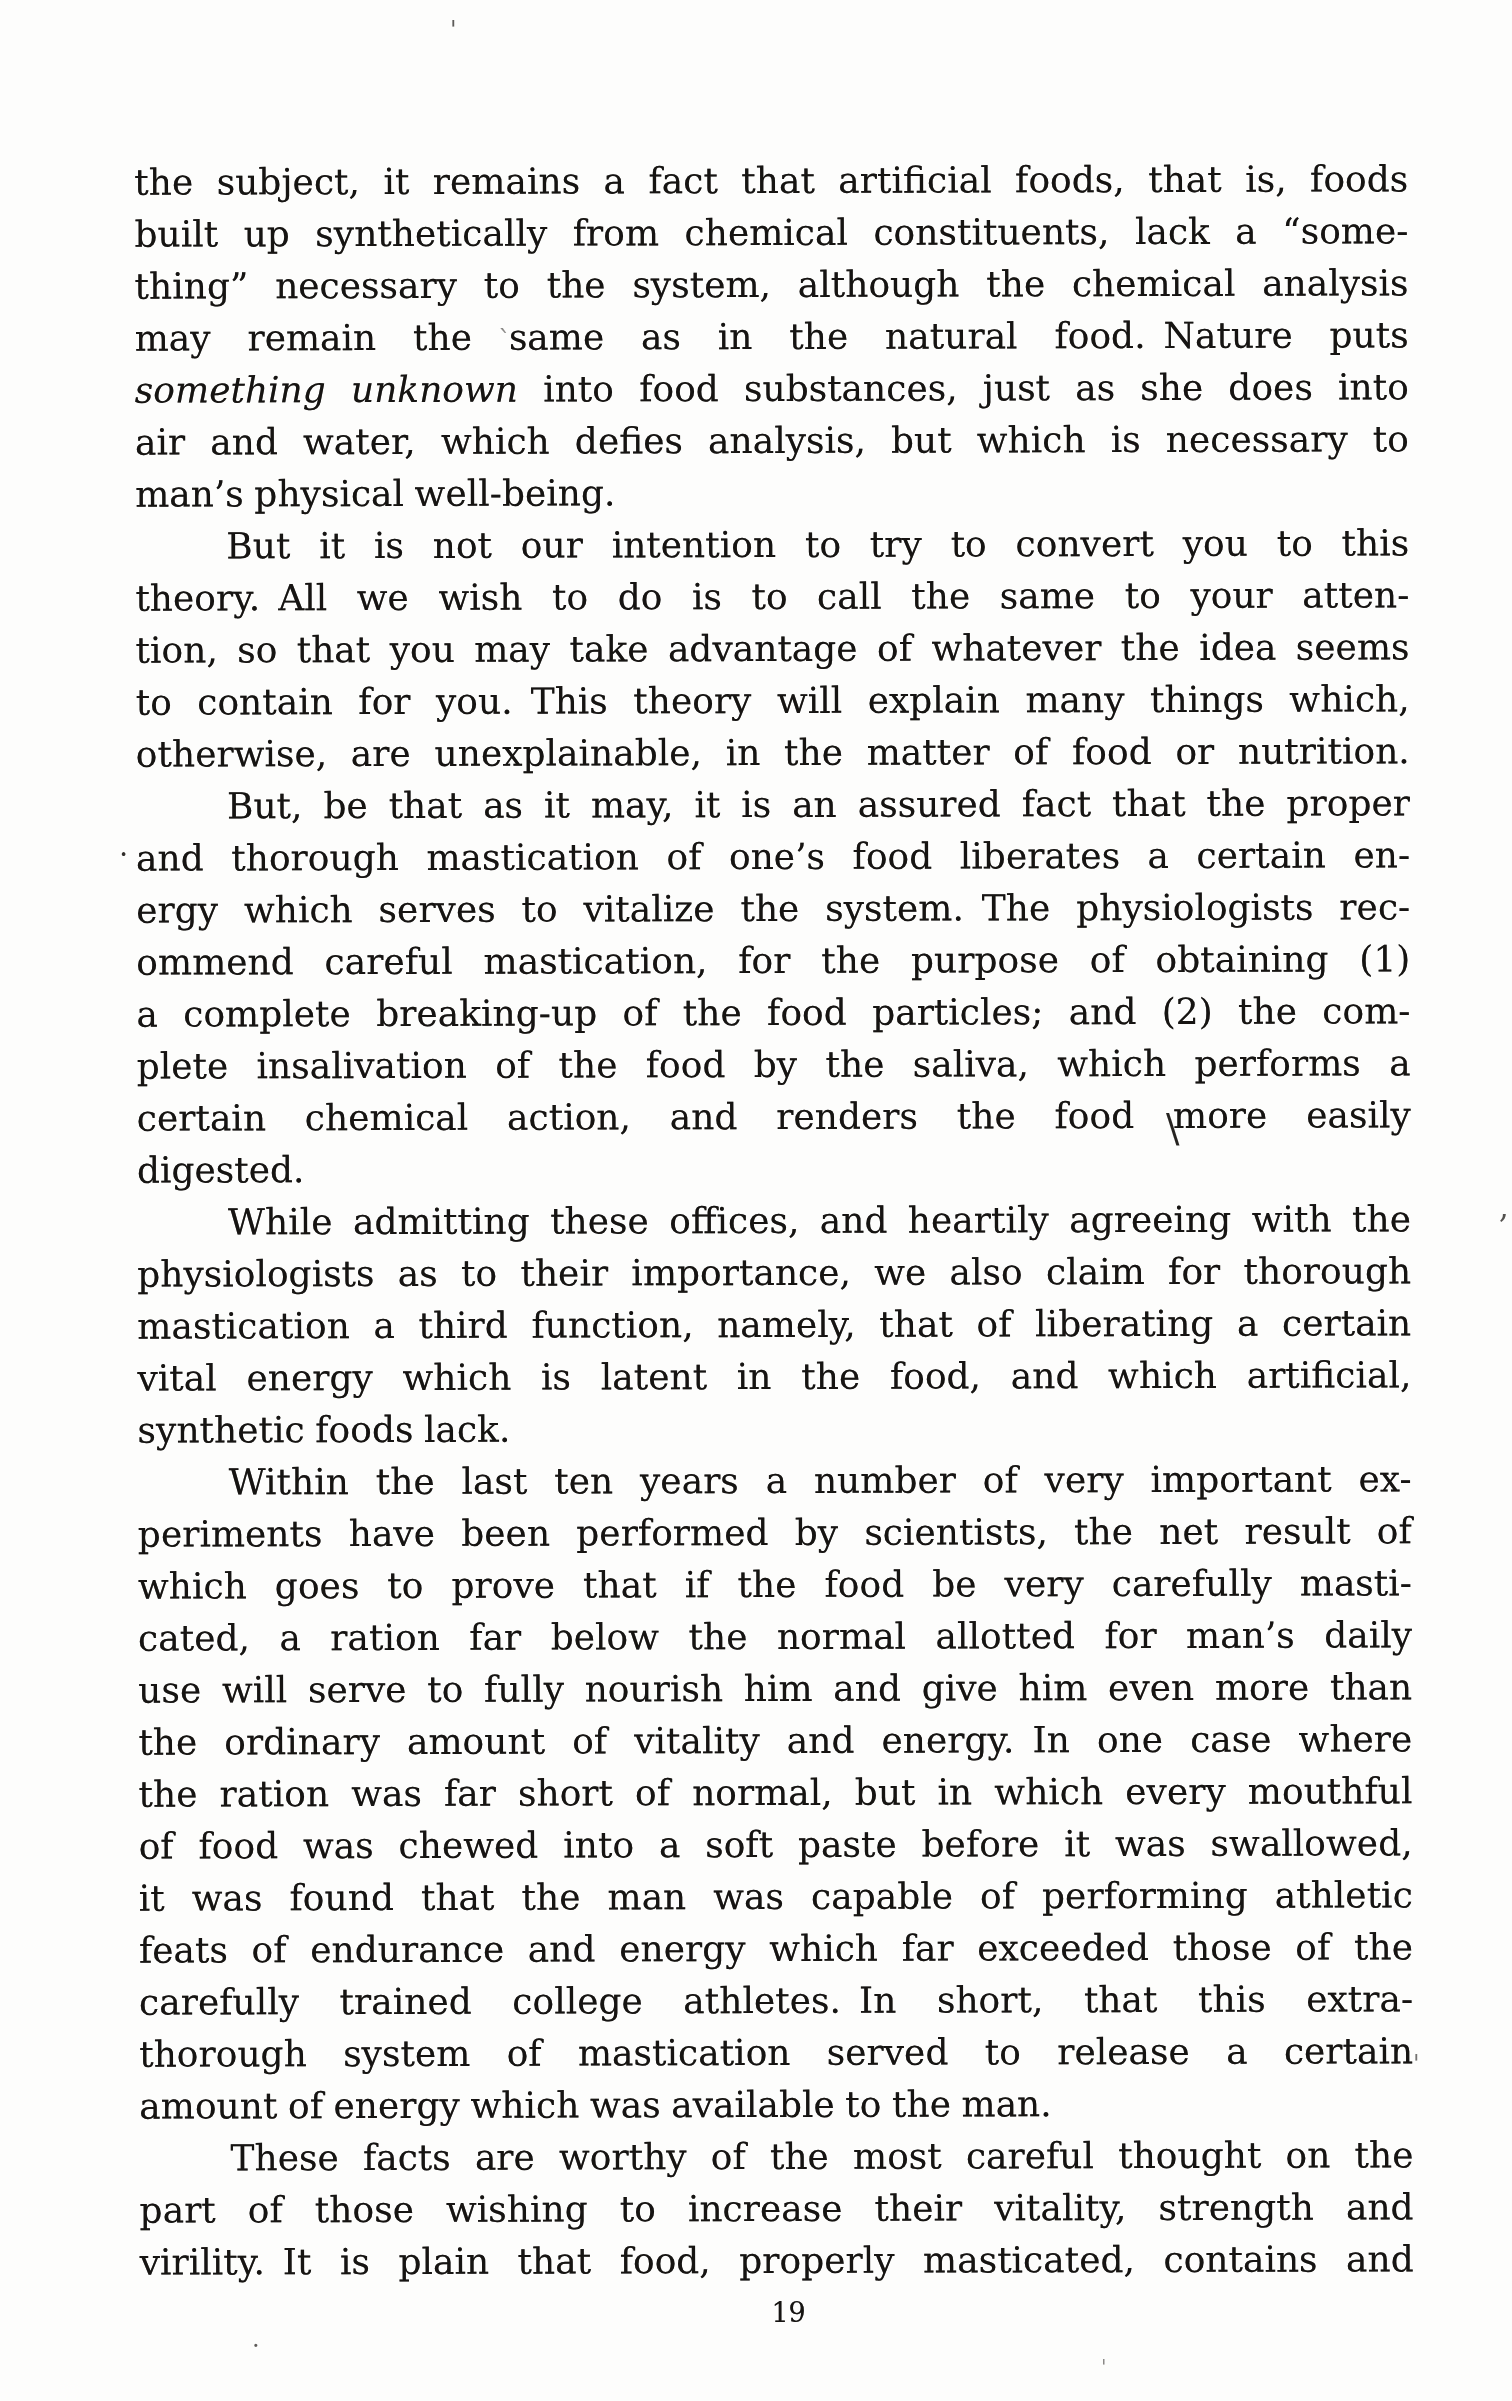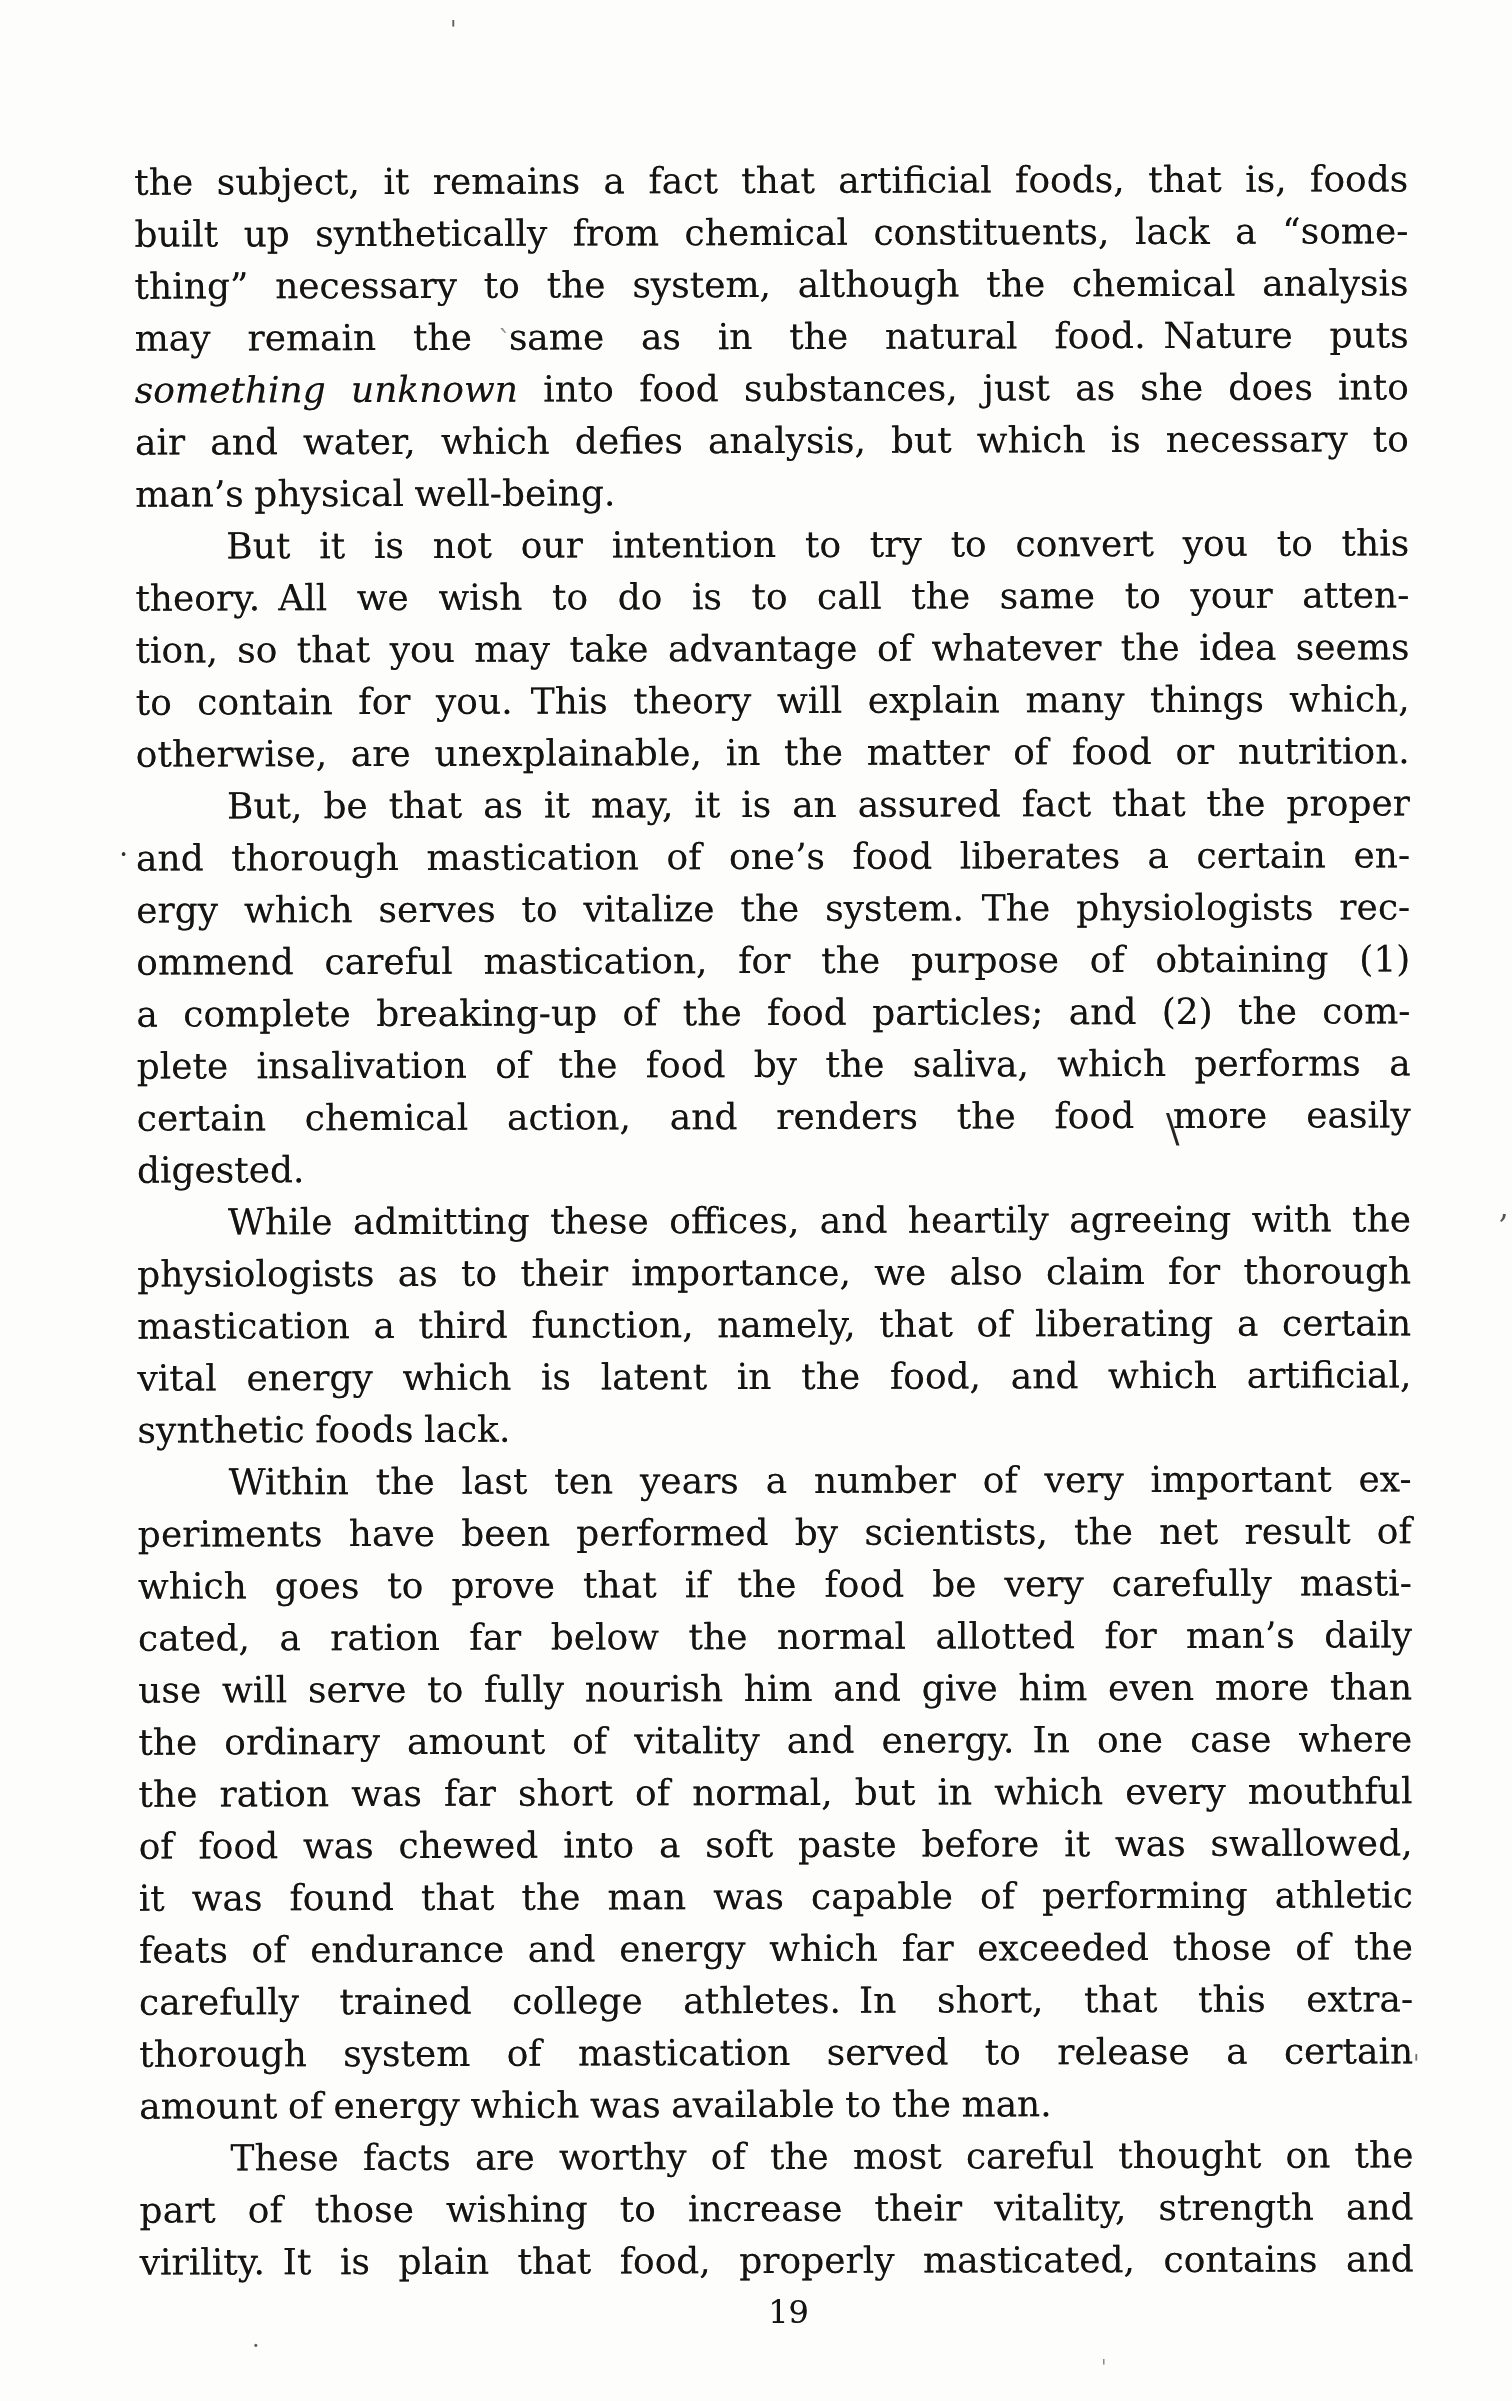--- a/index.html
+++ b/index.html
@@ -38,21 +38,21 @@
     -moz-text-align-last: left;
   }
   .line.indent { text-indent: 91px; }
   .line i { font-style: italic; }
   .pagenum {
     position: absolute;
     left: 137px;
     top: 2287px;
     width: 1274px;
     text-align: center;
-    font-size: 32px;
+    font-size: 27px;
     line-height: 51px;
     transform: translateX(14.6px);
     text-shadow: 0 0 0.5px rgba(10,8,5,0.55);
   }
   .speck {
     position: absolute;
     line-height: 1;
     color: #1b1815;
     font-family: "DejaVu Serif", "Liberation Serif", serif;
   }

